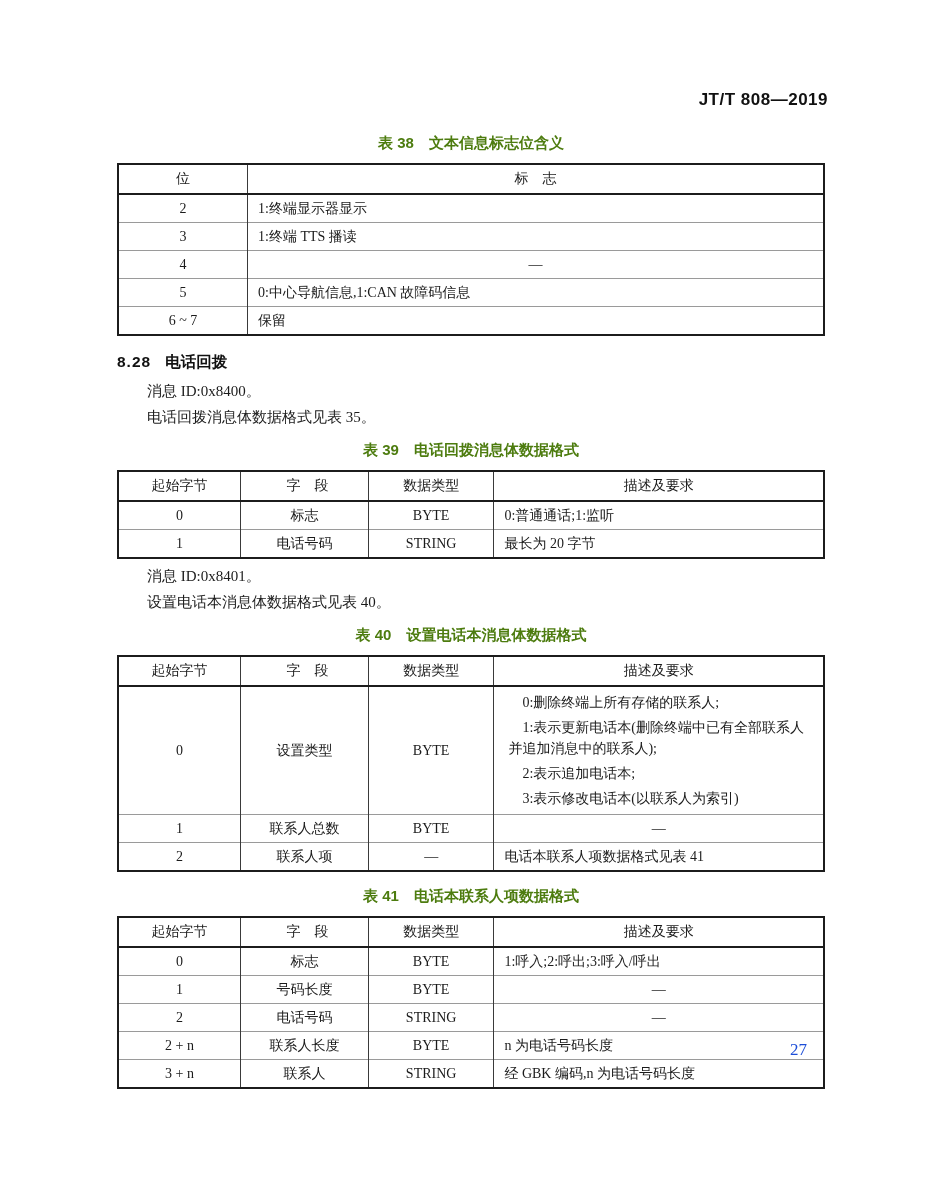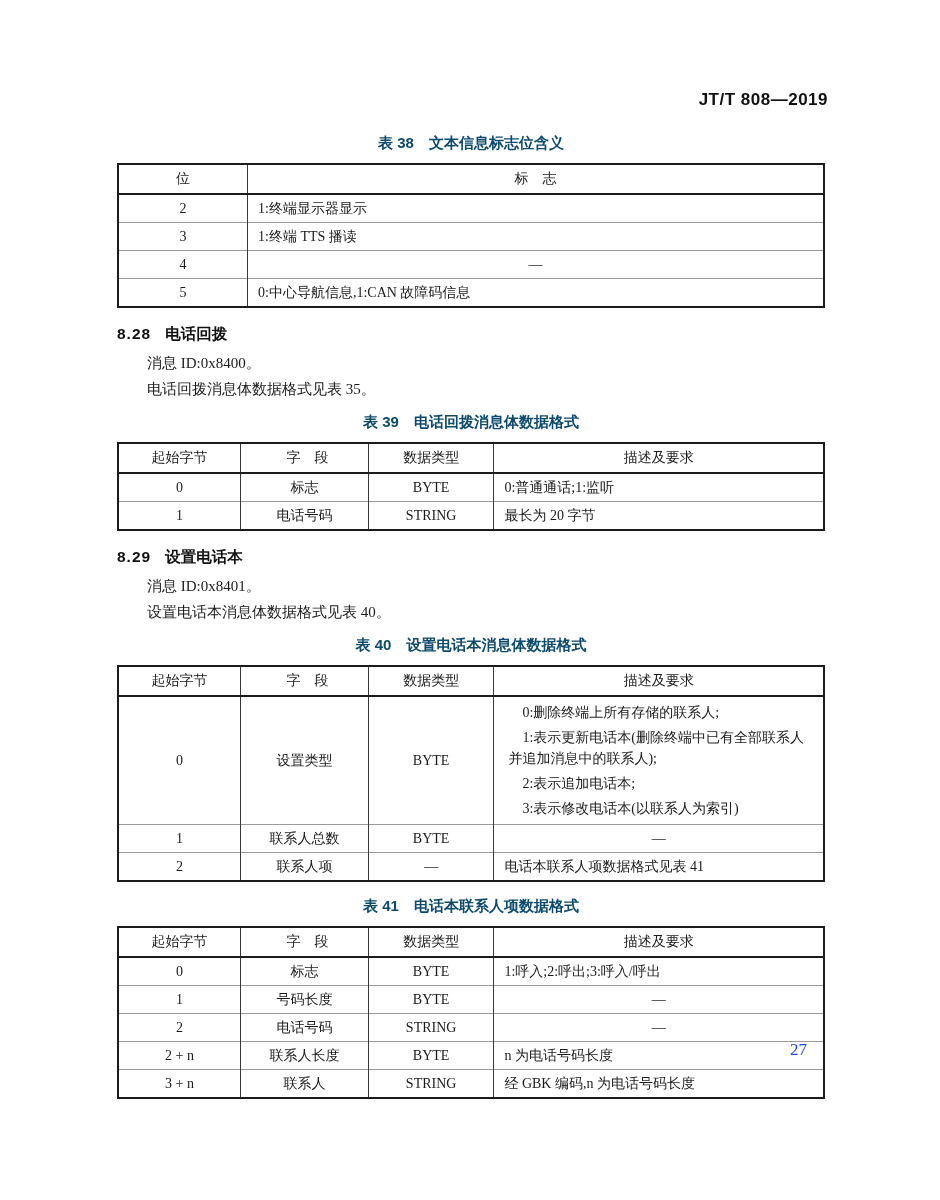--- a/index.html
+++ b/index.html
@@ -29,21 +29,21 @@
     position: absolute;
     left: 117px;
     top: 133px;
     width: 708px;
   }
   .table-title {
     font-family: "Liberation Sans", "DejaVu Sans", sans-serif;
     font-size: 15px;
     font-weight: bold;
     text-align: center;
-    color: #0c4a6e;
+    color: #4d7c0f;
     line-height: 20px;
     margin: 14px 0 10px 0;
   }
   .table-title.first { margin-top: 0; }
   .section-heading {
     font-family: "Liberation Sans", "DejaVu Sans", sans-serif;
     font-size: 15.5px;
     font-weight: bold;
     color: #111;
     line-height: 20px;
@@ -128,20 +128,24 @@
             <td class="d">1:终端 TTS 播读</td>
           </tr>
           <tr>
             <td class="c">4</td>
             <td class="c">—</td>
           </tr>
           <tr>
             <td class="c">5</td>
             <td class="d">0:中心导航信息,1:CAN 故障码信息</td>
           </tr>
+          <tr>
+            <td class="c">6 ~ 7</td>
+            <td class="d">保留</td>
+          </tr>
         </tbody>
       </table>
     </div>
 
   <h2 class="section-heading">
     <span class="sec-num">8.28</span><span class="sec-title">电话回拨</span>
   </h2>
   <p class="body-para">消息 ID:0x8400。</p>
   <p class="body-para">电话回拨消息体数据格式见表 35。</p>
 
@@ -166,23 +170,20 @@
           <tr>
             <td class="c">1</td>
             <td class="c">电话号码</td>
             <td class="c">STRING</td>
             <td class="d">最长为 20 字节</td>
           </tr>
         </tbody>
       </table>
     </div>
 
-  <h2 class="section-heading">
-    <span class="sec-num">8.29</span><span class="sec-title">设置电话本</span>
-  </h2>
   <p class="body-para">消息 ID:0x8401。</p>
   <p class="body-para">设置电话本消息体数据格式见表 40。</p>
 
   <h3 class="table-title">表 40　设置电话本消息体数据格式</h3>
   <div>
       <table class="std cols4">
         <thead>
           <tr>
             <th>起始字节</th>
             <th>字　段</th>

